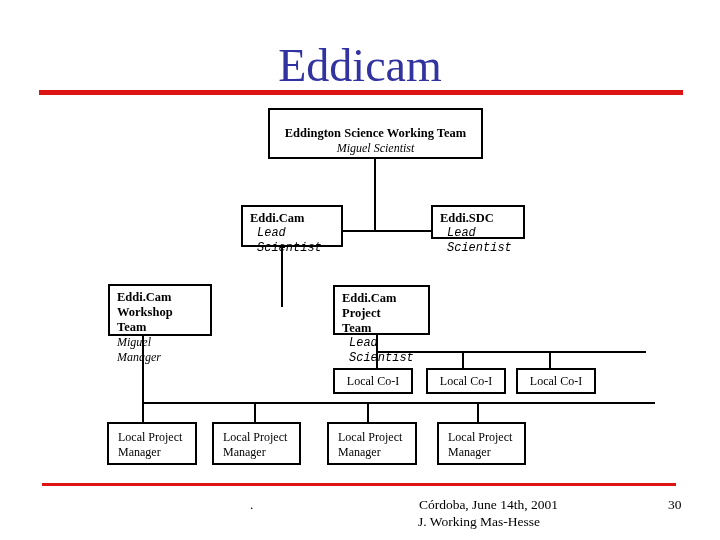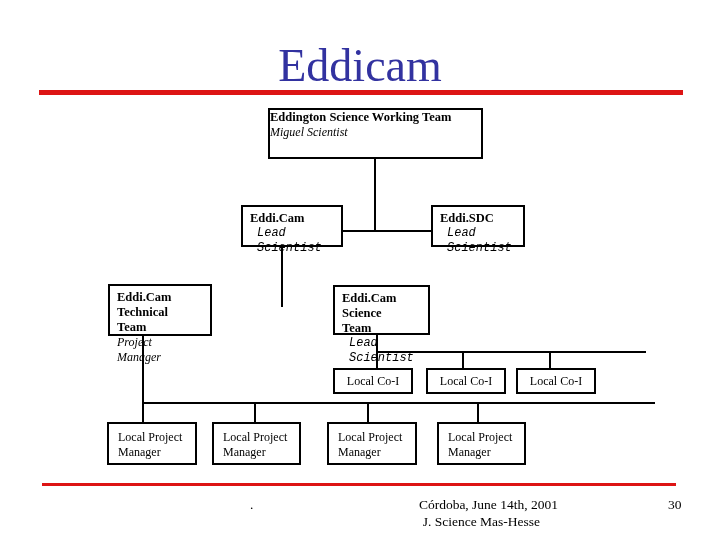--- a/index.html
+++ b/index.html
@@ -13,21 +13,21 @@
     font-size:46px; line-height:48px; color:var(--title-color); font-weight:400;
   }
   .rule { position:absolute; background:var(--accent); }
   .box {
     position:absolute; background:#fff; border:2px solid #000;
     box-sizing:border-box; font-size:12px; line-height:15px;
   }
   .box .bold { font-weight:bold; font-size:12.5px; }
   .box .italic { font-style:italic; }
   .pad { padding:4px 16px 0 7px; }
-  .center { padding-top:0; }
+  .center { text-align:center; padding-top:16px; }
   .indent { padding-left:7px;font-family:Liberation Mono, monospace; }
   .line { position:absolute; background:#000; }
   .lv { width:2px; }
   .lh { height:2px; }
   .footer-text { position:absolute; font-size:13.5px; line-height:17px; }
   .footer-center { text-align:right; }
   .shift-left { position:relative; left:-18px; display:block; }
   .blk { display:block; }
 </style>
 </head>
@@ -55,33 +55,33 @@
 
     <div class="box center" style="left:268px; top:108px; width:215px; height:51px;">
       <span class="bold blk">Eddington Science Working Team</span>
       <span class="italic blk">Miguel Scientist</span>
     </div>
 
     <div class="box pad" style="left:241px; top:205px; width:102px; height:42px;">
       <span class="bold blk">Eddi.Cam</span>
       <span class="italic blk indent">Lead Scientist</span>
     </div>
-    <div class="box pad" style="left:431px; top:205px; width:94px; height:42px;">
+    <div class="box pad" style="left:431px; top:205px; width:94px; height:34px;">
       <span class="bold blk">Eddi.SDC</span>
       <span class="italic blk indent">Lead Scientist</span>
     </div>
 
     <div class="box pad" style="left:108px; top:284px; width:104px; height:52px;">
       <span class="bold blk">Eddi.Cam</span>
-      <span class="bold blk">Technical Team</span>
-      <span class="italic blk">Project Manager</span>
+      <span class="bold blk">Workshop Team</span>
+      <span class="italic blk">Miguel Manager</span>
     </div>
     <div class="box pad" style="left:333px; top:285px; width:97px; height:50px;">
       <span class="bold blk">Eddi.Cam</span>
-      <span class="bold blk">Science Team</span>
+      <span class="bold blk">Project Team</span>
       <span class="italic blk indent">Lead Scientist</span>
     </div>
 
     <div class="box italic" style="left:333px; top:368px; width:80px; height:26px; text-align:center; padding-top:4px;">
       <span>Local Co-I</span>
     </div>
     <div class="box italic" style="left:426px; top:368px; width:80px; height:26px; text-align:center; padding-top:4px;">
       <span>Local Co-I</span>
     </div>
     <div class="box italic" style="left:516px; top:368px; width:80px; height:26px; text-align:center; padding-top:4px;">
@@ -107,18 +107,18 @@
 
   </div>
 
   <div class="rule" style="left:42px; top:483px; width:634px; height:3px;"></div>
 
 
   <div class="footer-text" style="left:250px; top:496px;">.</div>
 
   <div class="footer-text footer-center" style="left:238px; top:496px; width:320px;">
     <span class="blk">Córdoba, June 14th, 2001</span>
-    <span class="shift-left">J. Science Mas-Hesse</span>
+    <span class="shift-left">J. Working Mas-Hesse</span>
   </div>
 
   <div class="footer-text" style="left:668px; top:496px;">30</div>
 
 </div>
 
 </body></html>

